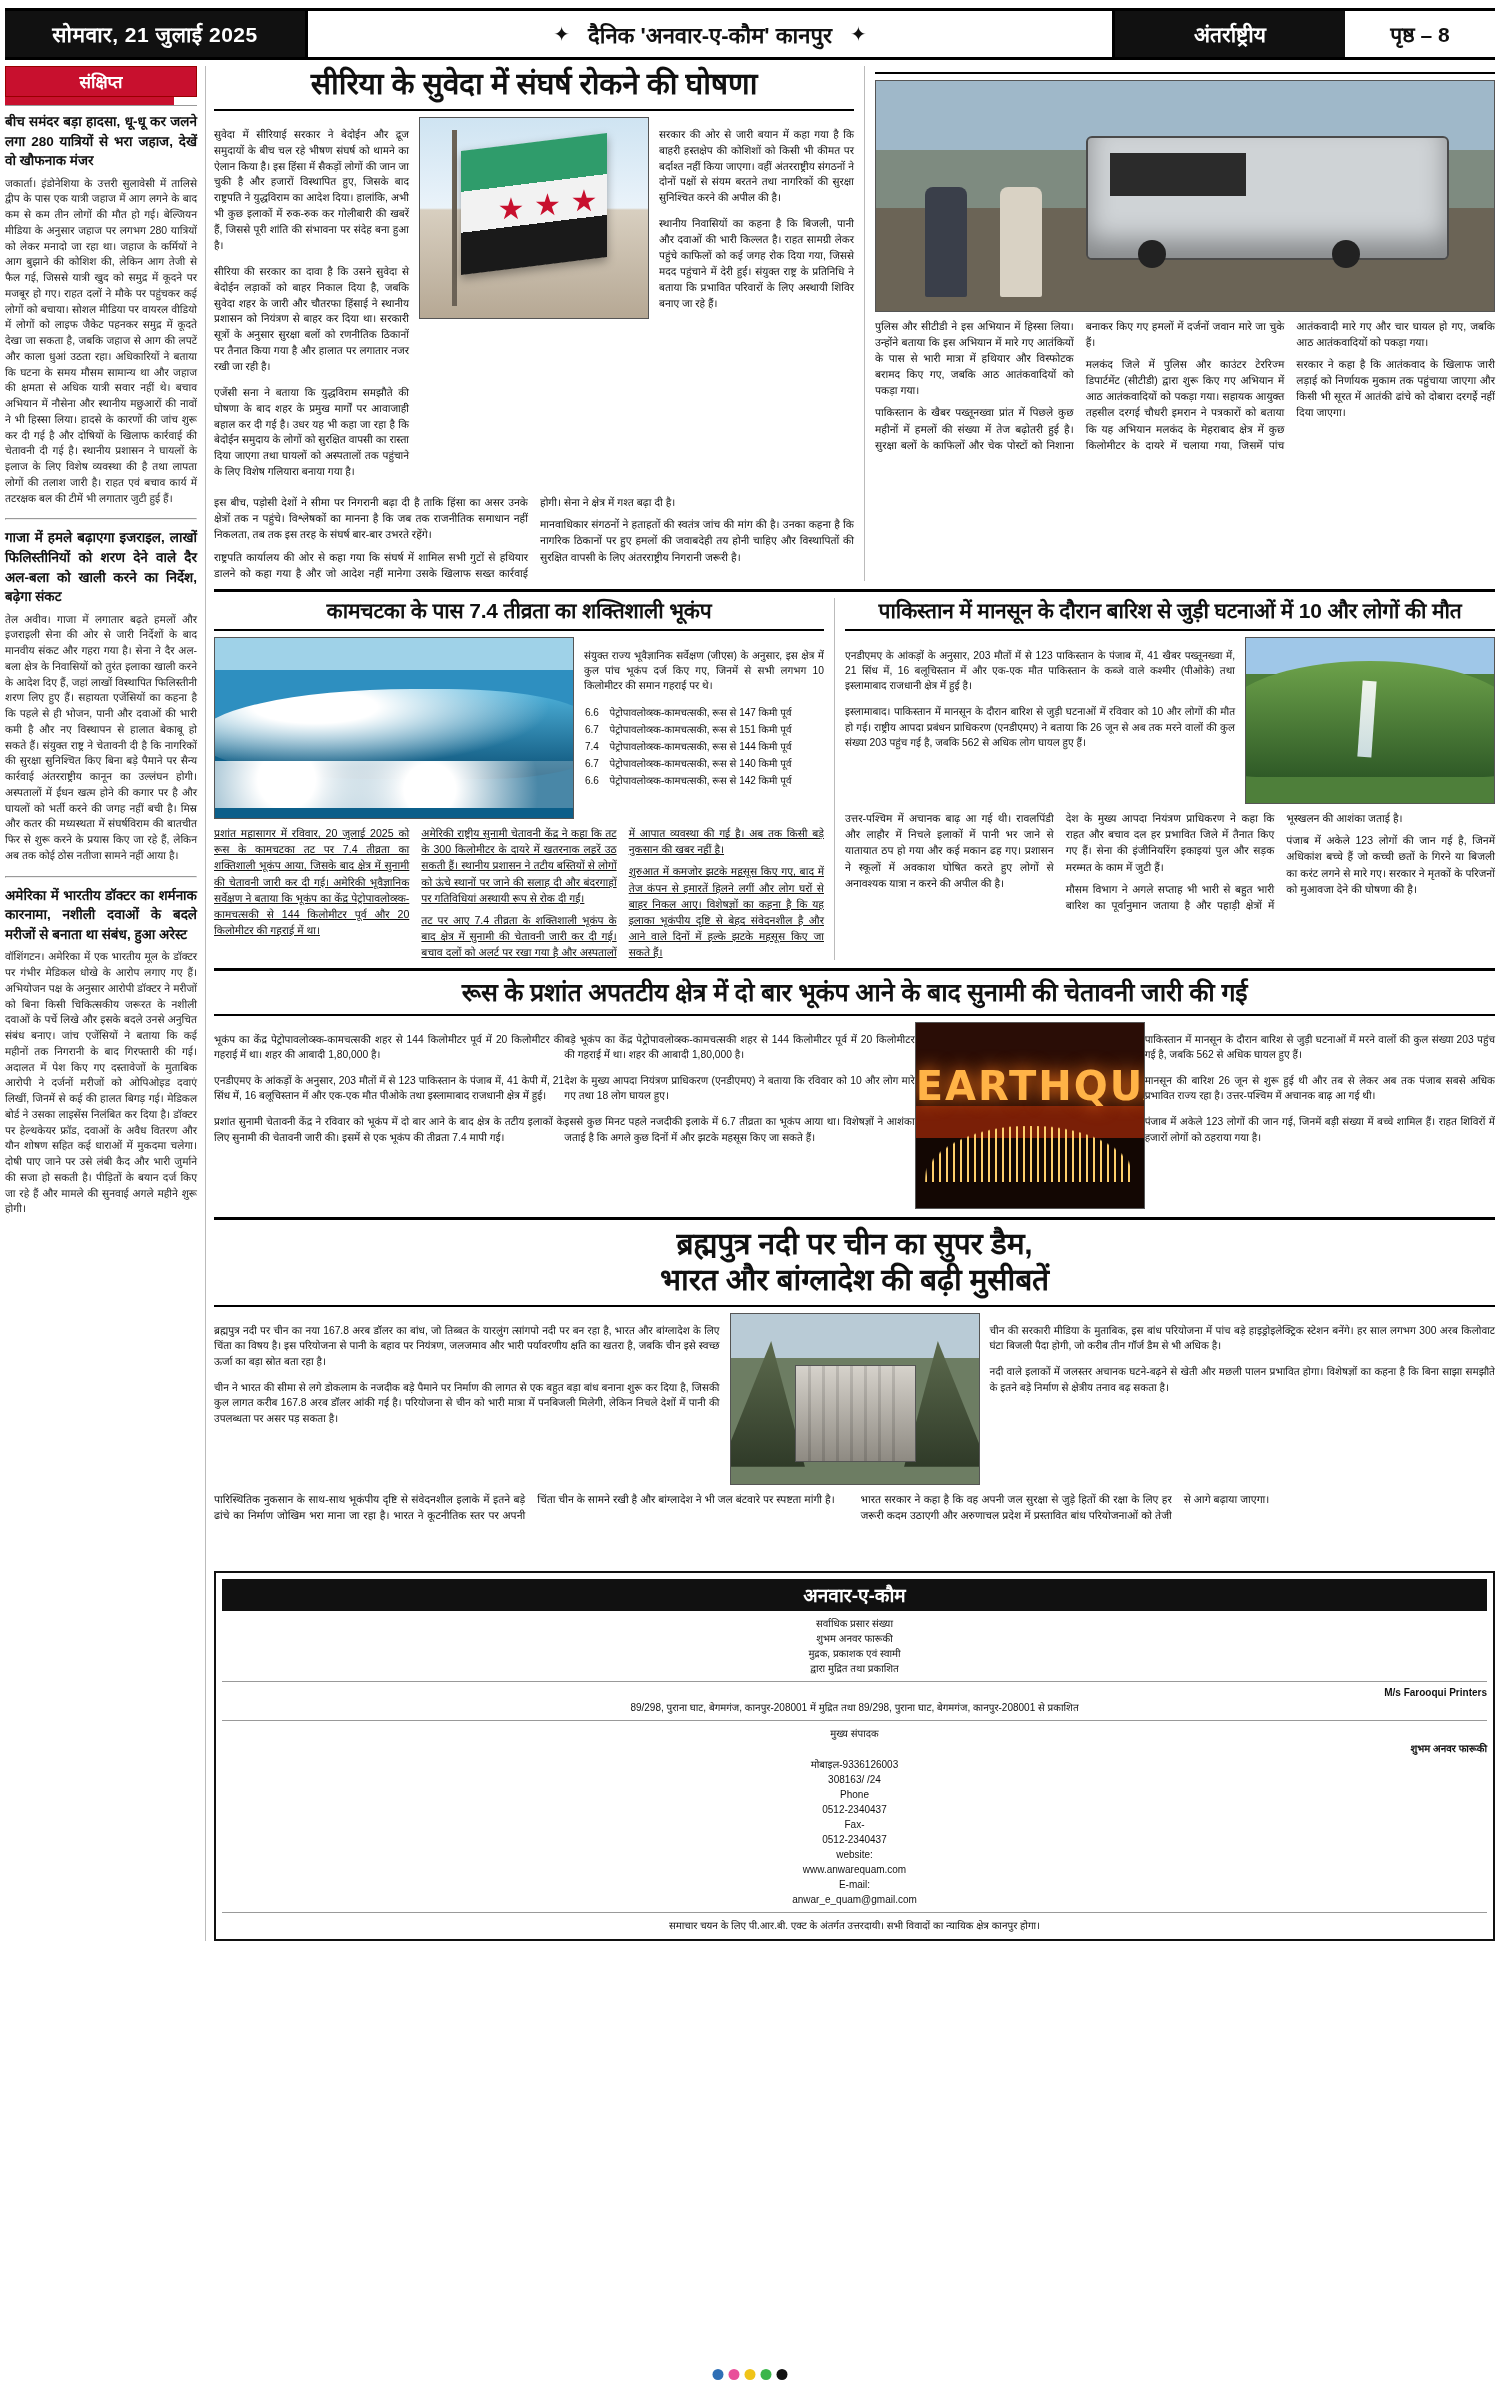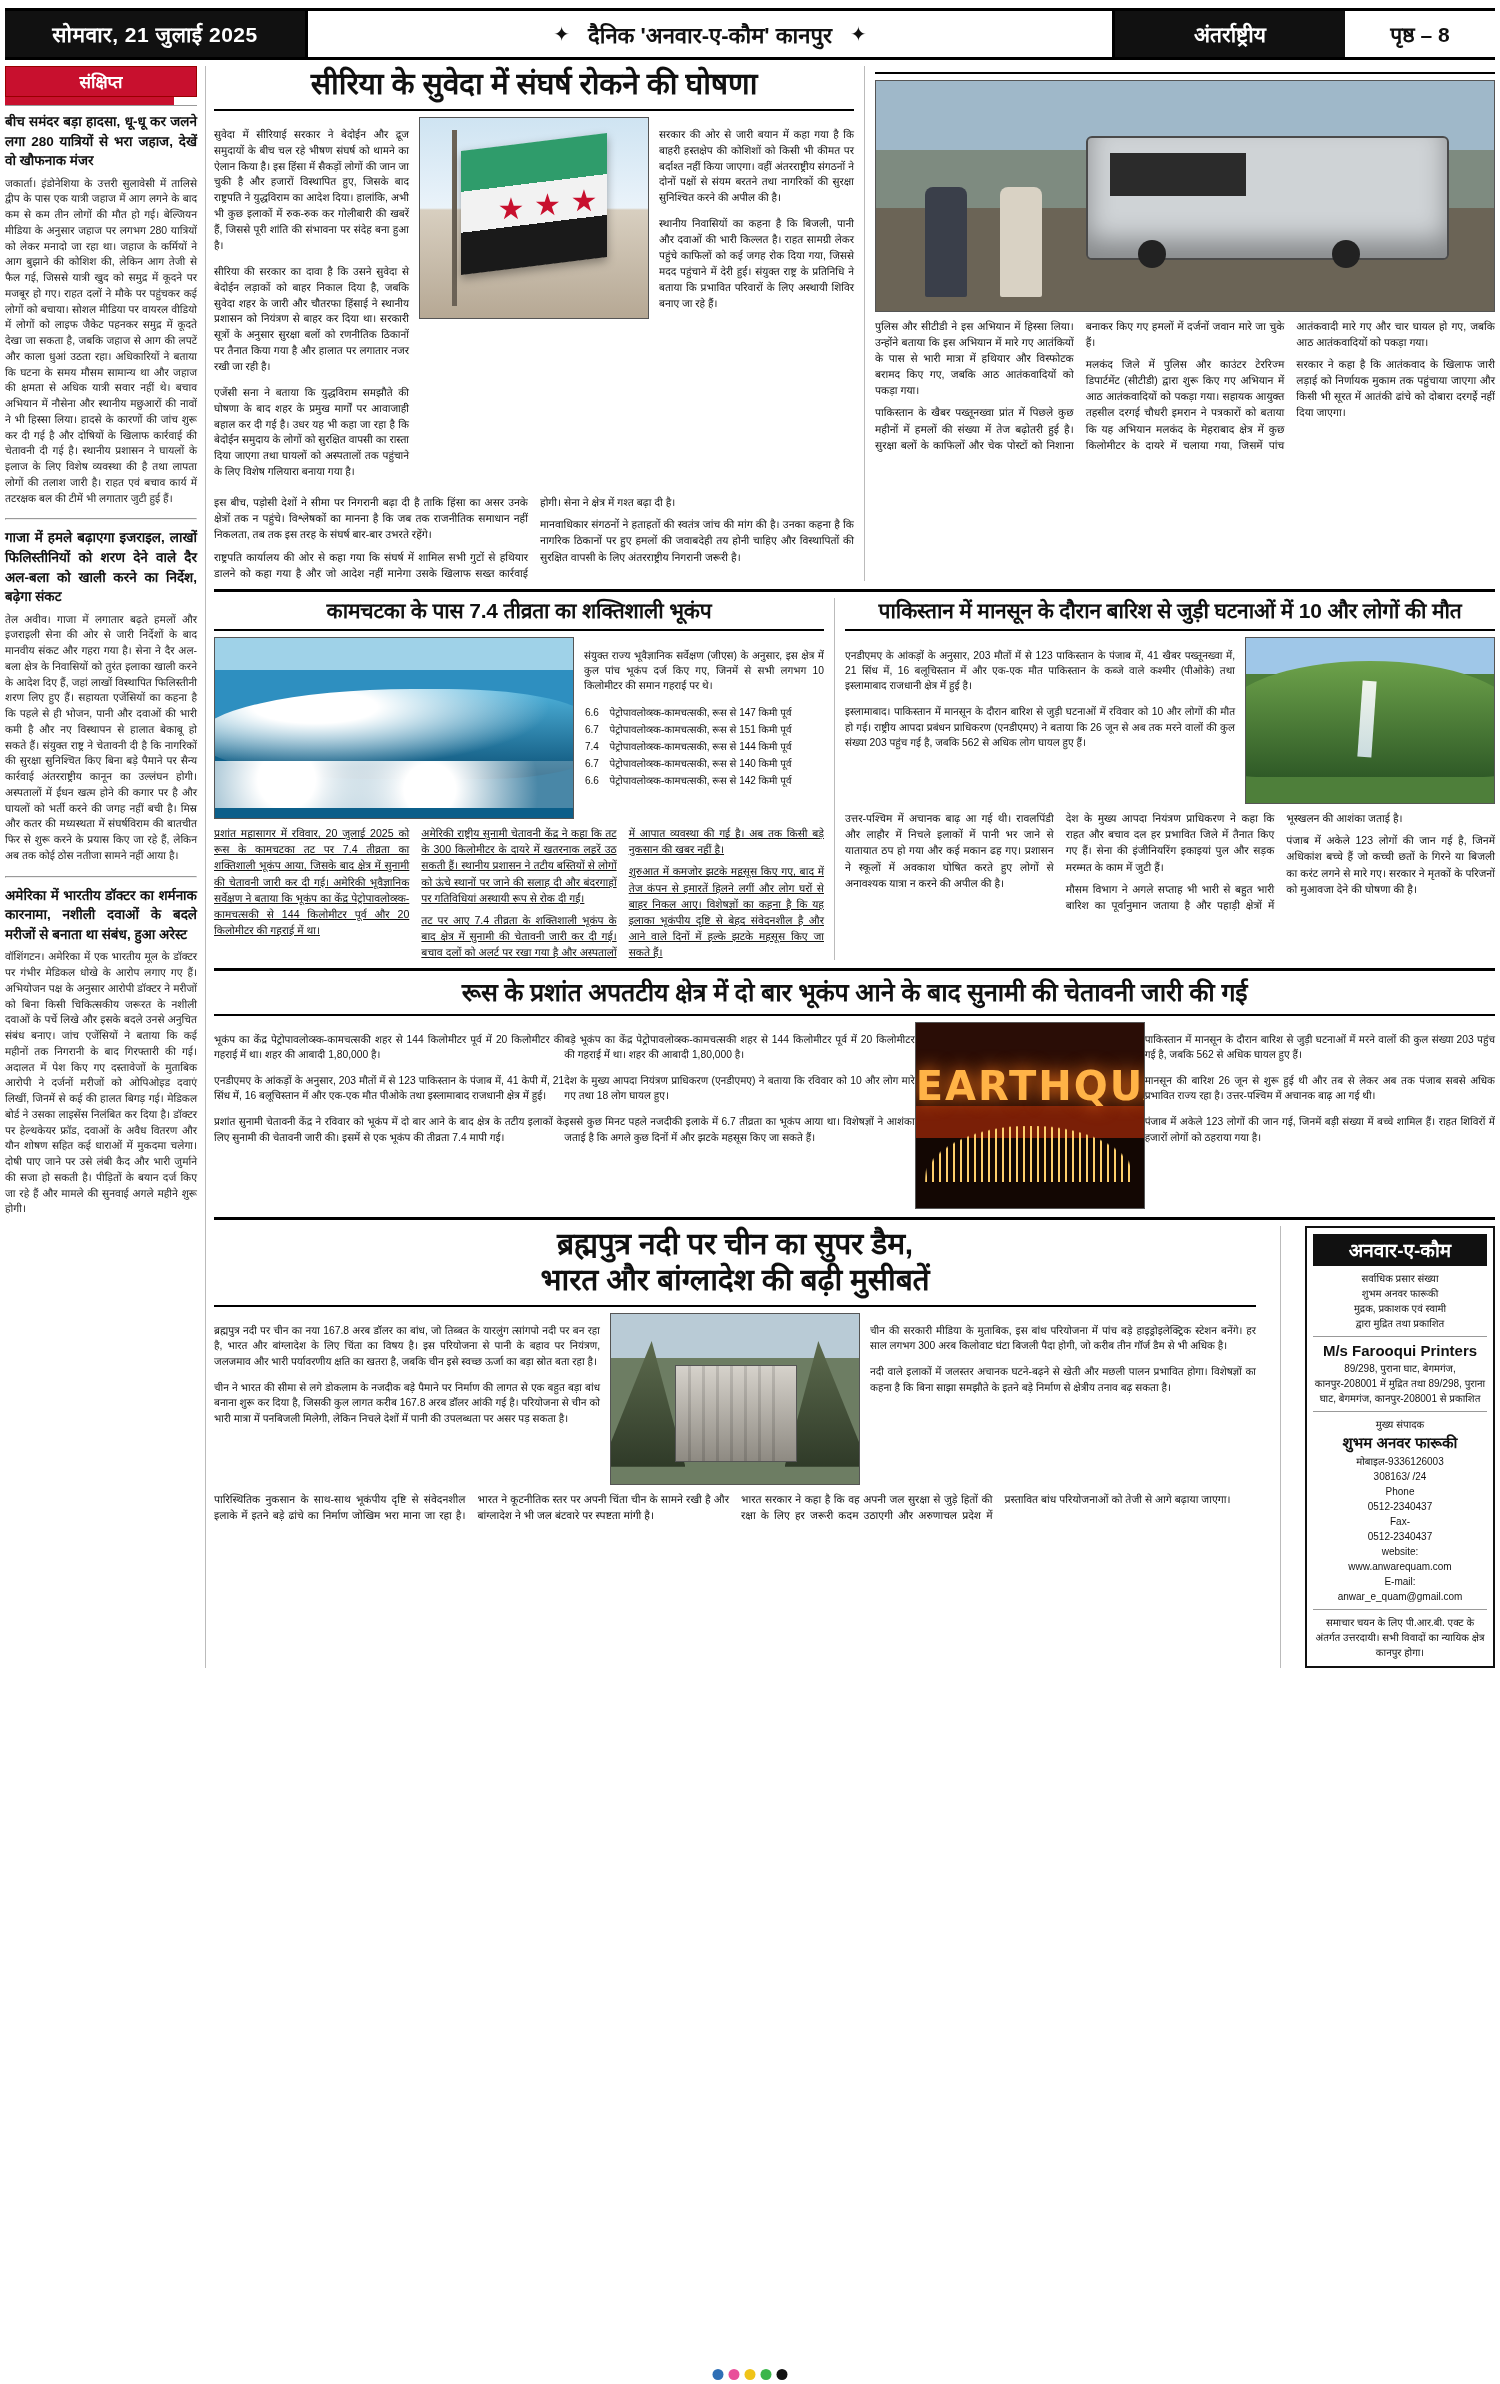--- a/index.html
+++ b/index.html
@@ -64,21 +64,21 @@
   .ph-dam{background:linear-gradient(180deg,#b9cbd6 0 26%,#6d7d63 26% 100%);}
   .ph-dam .wall{position:absolute;left:26%;top:30%;width:48%;height:56%;background:linear-gradient(180deg,#d6d2cb,#8e8a82);border:1px solid #555;}
   .ph-dam .wall:after{content:"";position:absolute;left:10%;top:0;width:80%;height:100%;background:repeating-linear-gradient(90deg,rgba(0,0,0,.12) 0 3px,rgba(255,255,255,0) 3px 14px);}
   .ph-dam .mt-l,.ph-dam .mt-r{position:absolute;top:16%;width:34%;height:74%;background:linear-gradient(180deg,#5d6b4e,#2f3a28);}
   .ph-dam .mt-l{left:-4%;clip-path:polygon(0 100%,60% 0,100% 100%);}
   .ph-dam .mt-r{right:-4%;clip-path:polygon(0 100%,40% 0,100% 100%);}
   
   .adbox{border:2px solid #111;padding:6px;}
   .ad-logo{background:#111;color:#fff;text-align:center;font-size:19px;font-weight:bold;padding:3px 0;margin-bottom:5px;}
   .ad-line{font-size:10px;text-align:center;line-height:1.5;}
-  .ad-strong{font-size:15px;font-weight:bold;text-align:center;margin:0 0 2px;}
+  .ad-strong{font-size:10px;font-weight:bold;text-align:right;margin:0 0 2px;}
   .ad-sep{border:0;border-top:1px solid #999;margin:5px 0;}
   
   .footdots{position:absolute;left:50%;transform:translateX(-50%);bottom:4px;display:flex;gap:5px;}
   .footdots i{width:11px;height:11px;border-radius:50%;display:block;}
   .blockline{border:0;border-top:3px solid #000;margin:8px 0 6px;}
 </style>
 </head>
 <body>
 
 <div class="page">
@@ -272,21 +272,21 @@
           <div style="flex:1;font-size:10.3px;line-height:1.5;text-align:justify;">
             <p>पाकिस्तान में मानसून के दौरान बारिश से जुड़ी घटनाओं में मरने वालों की कुल संख्या 203 पहुंच गई है, जबकि 562 से अधिक घायल हुए हैं।</p>
             <p>मानसून की बारिश 26 जून से शुरू हुई थी और तब से लेकर अब तक पंजाब सबसे अधिक प्रभावित राज्य रहा है। उत्तर-पश्चिम में अचानक बाढ़ आ गई थी।</p>
             <p>पंजाब में अकेले 123 लोगों की जान गई, जिनमें बड़ी संख्या में बच्चे शामिल हैं। राहत शिविरों में हजारों लोगों को ठहराया गया है।</p>
           </div>
         </div>
       </div>
 
       <hr class="blockline">
 
-      <div style="display:flex;gap:24px;">
+      <div style="display:flex;gap:24px;flex-direction:column;">
         <div style="flex:1;">
           <div class="hl hl-xl">ब्रह्मपुत्र नदी पर चीन का सुपर डैम,</div>
           <div class="hl hl-xl">भारत और बांग्लादेश की बढ़ी मुसीबतें</div>
           <hr class="ruleline">
           <div style="display:flex;gap:10px;">
             <div style="flex:1;font-size:10.3px;line-height:1.5;text-align:justify;">
               <p>ब्रह्मपुत्र नदी पर चीन का नया 167.8 अरब डॉलर का बांध, जो तिब्बत के यारलुंग त्सांगपो नदी पर बन रहा है, भारत और बांग्लादेश के लिए चिंता का विषय है। इस परियोजना से पानी के बहाव पर नियंत्रण, जलजमाव और भारी पर्यावरणीय क्षति का खतरा है, जबकि चीन इसे स्वच्छ ऊर्जा का बड़ा स्रोत बता रहा है।</p>
               <p>चीन ने भारत की सीमा से लगे डोकलाम के नजदीक बड़े पैमाने पर निर्माण की लागत से एक बहुत बड़ा बांध बनाना शुरू कर दिया है, जिसकी कुल लागत करीब 167.8 अरब डॉलर आंकी गई है। परियोजना से चीन को भारी मात्रा में पनबिजली मिलेगी, लेकिन निचले देशों में पानी की उपलब्धता पर असर पड़ सकता है।</p>
             </div>
             <div style="flex:0 0 250px;">

